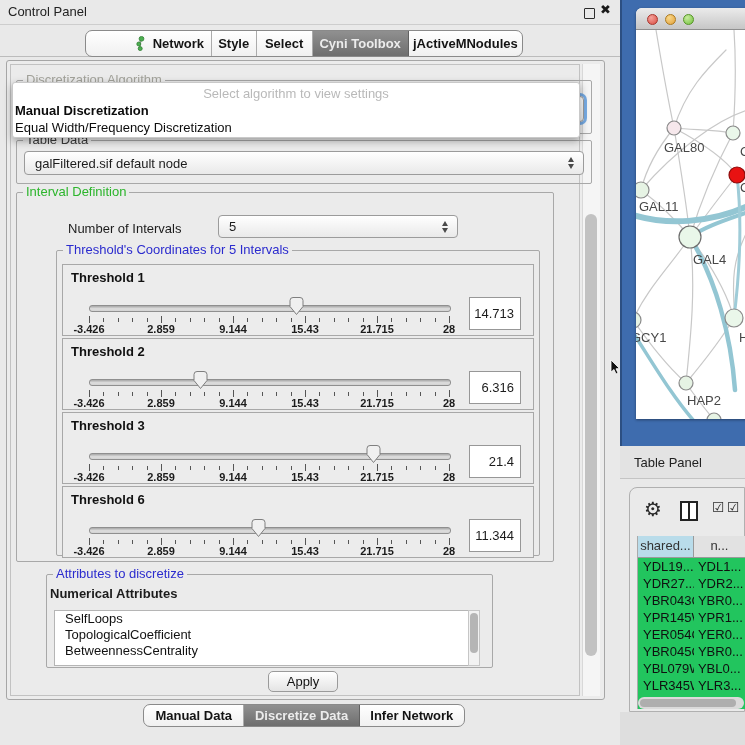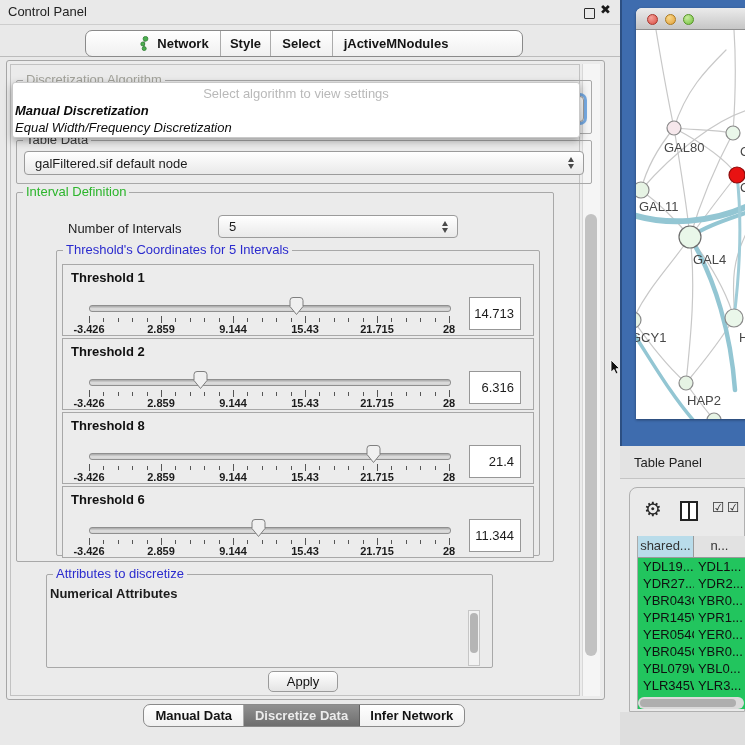--- a/index.html
+++ b/index.html
@@ -46,21 +46,21 @@
   .combo{position:absolute;box-sizing:border-box;border:1px solid #9b9b9b;border-radius:4px;
          background:linear-gradient(#ffffff,#e9e9e9);display:flex;align-items:center;padding-left:10px;}
   .stepper{position:absolute;right:9px;top:50%;transform:translateY(-50%);display:flex;flex-direction:column;gap:2px;}
   .stepper .up{width:0;height:0;border-left:3.5px solid transparent;border-right:3.5px solid transparent;border-bottom:5px solid #4a4a4a;}
   .stepper .dn{width:0;height:0;border-left:3.5px solid transparent;border-right:3.5px solid transparent;border-top:5px solid #4a4a4a;}
 
   
   .popup{position:absolute;left:12px;top:82px;width:566px;height:54px;background:#ffffff;
          border:1px solid #c9c9c9;border-radius:3px;box-shadow:0 3px 8px rgba(0,0,0,.35);z-index:60;}
   .popup .hint{position:absolute;left:0;top:3px;width:100%;text-align:center;color:#b9b9b9;}
-  .popup .opt{position:absolute;left:2px;width:560px;height:17px;line-height:17px;color:#0c0c0c;font-style:italic;}
+  .popup .opt{position:absolute;left:2px;width:560px;height:17px;line-height:17px;color:#0c0c0c;}
   .popup .opt0{top:19px;font-weight:bold;}
   .popup .opt1{top:36px;}
 
   .focus-ring{box-shadow:0 0 0 3px rgba(96,156,222,.85);}
 
   
   .th-panel{position:absolute;left:62px;width:472px;height:72px;box-sizing:border-box;
             border:1px solid #a8a8a8;background:#ececec;}
   .th-label{position:absolute;left:8px;top:5px;font-weight:bold;color:#111;text-align:center;}
   .track{position:absolute;left:26px;top:40px;width:360px;height:5px;border:1px solid #8f8f8f;border-radius:3px;
@@ -145,20 +145,23 @@
           <circle cx="3.8" cy="8" r="2"></circle>
           <circle cx="5.2" cy="12.6" r="2"></circle>
       </svg>
       <span>Network</span>
     </div>
     <div class="seg" style="width:50px">
       <span>Style</span>
     </div>
     <div class="seg" style="width:62px">
       <span>Select</span>
+    </div>
+    <div class="seg sel" style="width:107px">
+      <span>Cyni Toolbox</span>
     </div>
     <div class="seg" style="width:126px">
       <span>jActiveMNodules</span>
     </div>
   </div>
 
   <div class="content-panel"></div>
   <div class="inner-panel"></div>
   <div class="vscroll">
       <div class="vthumb"></div>
@@ -289,21 +292,21 @@
         <span class="ticklab" style="left: 26px;">-3.426</span>
         <span class="ticklab" style="left: 98px;">2.859</span>
         <span class="ticklab" style="left: 170px;">9.144</span>
         <span class="ticklab" style="left: 242px;">15.43</span>
         <span class="ticklab" style="left: 314px;">21.715</span>
         <span class="ticklab" style="left: 386px;">28</span>
       </div>
     <div class="val-box">6.316</div>
   </div>
   <div class="th-panel" style="top:412px">
-    <span class="th-label">Threshold 8</span>
+    <span class="th-label">Threshold 3</span>
     <div class="track"></div>
     <svg class="thumb" width="17" height="20" viewBox="0 0 17 20" style="left: 301.894px;">
         <path d="M2 4.5 Q2 1.5 5 1.5 H12 Q15 1.5 15 4.5 V10.5 L8.5 18.5 L2 10.5 Z" fill="#f0f0f0" stroke="#7f7f7f"></path>
       </svg>
     <div class="ticks">
         <div class="tick major" style="left: 0px;"></div>
         <div class="tick" style="left: 14.4px;"></div>
         <div class="tick" style="left: 28.8px;"></div>
         <div class="tick" style="left: 43.2px;"></div>
         <div class="tick" style="left: 57.6px;"></div>
@@ -381,20 +384,25 @@
         <span class="ticklab" style="left: 314px;">21.715</span>
         <span class="ticklab" style="left: 386px;">28</span>
       </div>
     <div class="val-box">11.344</div>
   </div>
 
   <div class="group" style="left:46px;top:574px;width:447px;height:94px;">
     <span class="gtitle t-blue">Attributes to discretize</span>
   </div>
   <span class="abs" style="left:50px;top:586px;font-weight:bold;">Numerical Attributes</span>
+  <div class="attr-list">
+    <div class="attr-item">SelfLoops</div>
+    <div class="attr-item">TopologicalCoefficient</div>
+    <div class="attr-item">BetweennessCentrality</div>
+  </div>
   <div class="attr-scroll">
       <div class="vthumb"></div>
     </div>
 
   <div class="apply-btn">Apply</div>
 
   <div class="tabbar bottom">
     <div class="seg" style="width:101px">
       <span>Manual Data</span>
     </div>

